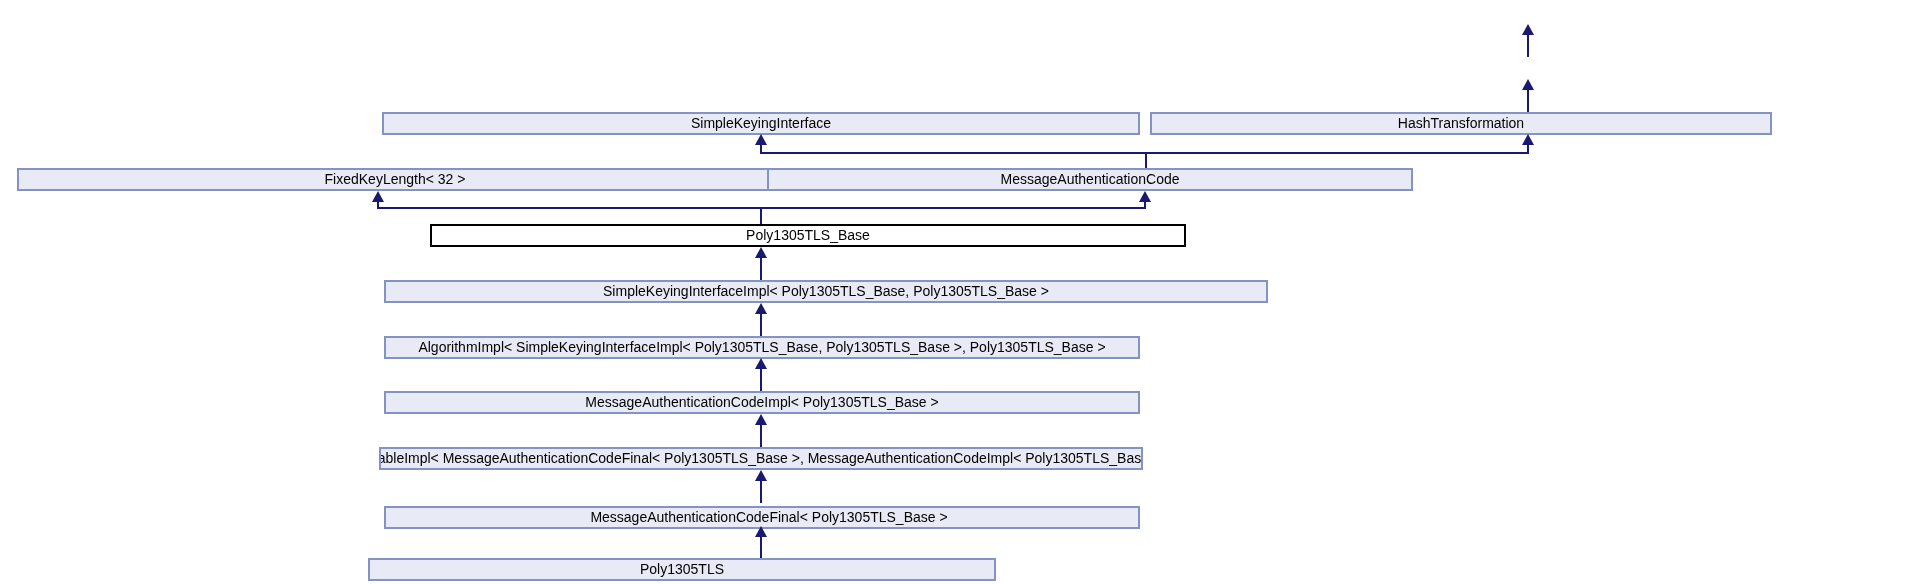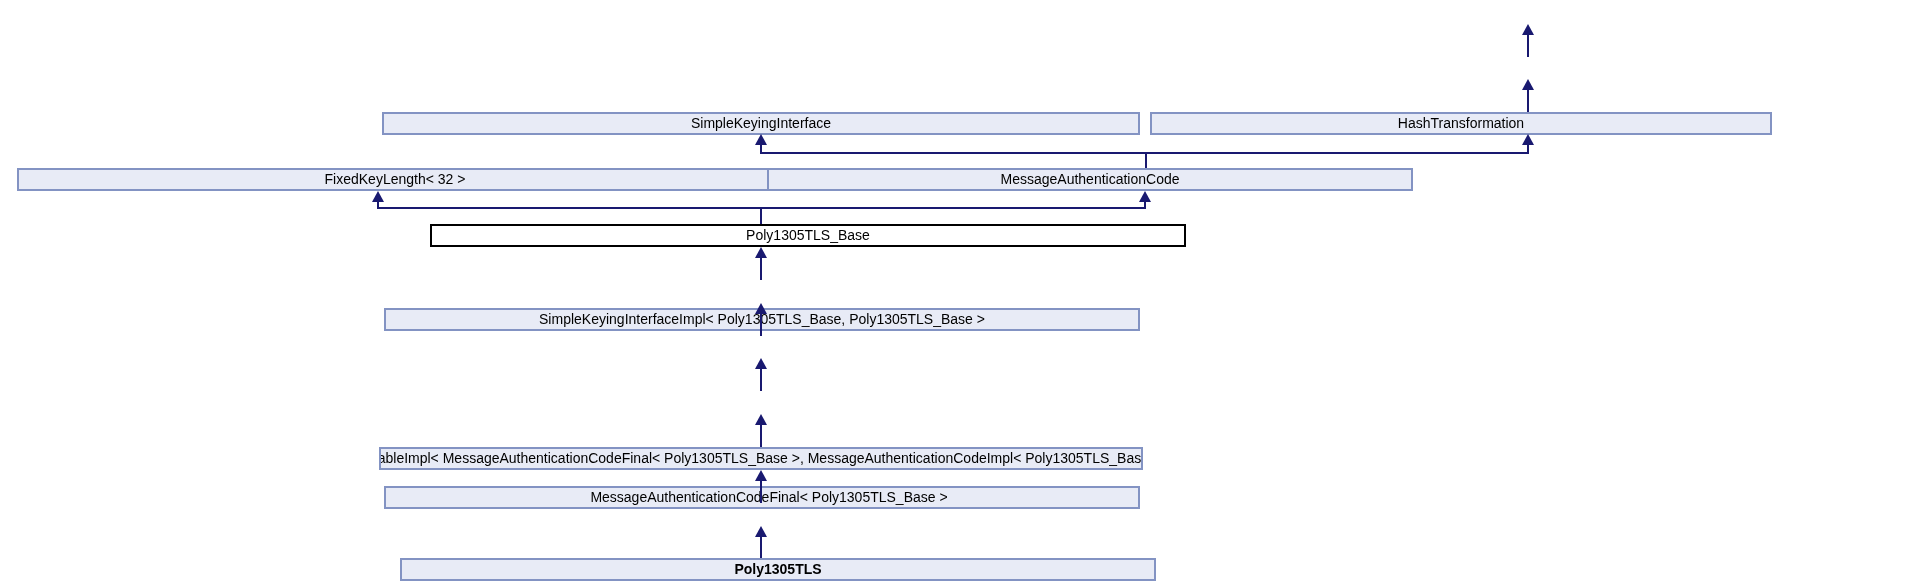--- a/index.html
+++ b/index.html
@@ -59,29 +59,31 @@
   <div class="node" style="left:382px;top:112px;width:758px;">SimpleKeyingInterface</div>
 
   <div class="node" style="left:1150px;top:112px;width:622px;">HashTransformation</div>
 
   <div class="node" style="left:1px;top:168px;width:756px;margin-left:16px;">FixedKeyLength&lt; 32 &gt;</div>
 
   <div class="node" style="left:767px;top:168px;width:646px;">MessageAuthenticationCode</div>
 
   <div class="node highlight" style="left:384px;top:224px;width:756px;margin-left:46px;">Poly1305TLS_Base</div>
 
-  <div class="node" style="left:384px;top:280px;width:756px;margin-top:28px;">SimpleKeyingInterfaceImpl&lt; Poly1305TLS_Base, Poly1305TLS_Base &gt;</div>
+  <div class="node" style="left:384px;top:280px;width:884px;">SimpleKeyingInterfaceImpl&lt; Poly1305TLS_Base, Poly1305TLS_Base &gt;</div>
 
+  <div class="node" style="left:384px;top:336px;width:756px;">AlgorithmImpl&lt; SimpleKeyingInterfaceImpl&lt; Poly1305TLS_Base, Poly1305TLS_Base &gt;, Poly1305TLS_Base &gt;</div>
 
+  <div class="node" style="left:384px;top:391px;width:756px;">MessageAuthenticationCodeImpl&lt; Poly1305TLS_Base &gt;</div>
 
   <div class="node" style="left:379px;top:447px;width:764px;">ClonableImpl&lt; MessageAuthenticationCodeFinal&lt; Poly1305TLS_Base &gt;, MessageAuthenticationCodeImpl&lt; Poly1305TLS_Base &gt; &gt;</div>
 
-  <div class="node" style="left:384px;top:486px;width:756px;padding-left:14px;">MessageAuthenticationCodeFinal&lt; Poly1305TLS_Base &gt;</div>
+  <div class="node" style="left:384px;top:506px;width:756px;padding-left:14px;">MessageAuthenticationCodeFinal&lt; Poly1305TLS_Base &gt;</div>
 
-  <div class="node" style="left:400px;top:558px;width:756px;font-weight:bold;">Poly1305TLS</div>
+  <div class="node" style="left:368px;top:558px;width:628px;">Poly1305TLS</div>
 
   <div class="arrow-up" style="left:1522px;top:24px;"></div>
   <div class="vline" style="left:1527px;top:34px;height:23px;"></div>
 
   <div class="arrow-up" style="left:1522px;top:79px;"></div>
   <div class="vline" style="left:1527px;top:89px;height:23px;"></div>
 
   <div class="arrow-up" style="left:755px;top:134px;"></div>
   <div class="vline" style="left:760px;top:144px;height:10px;"></div>
   <div class="arrow-up" style="left:1522px;top:134px;"></div>

